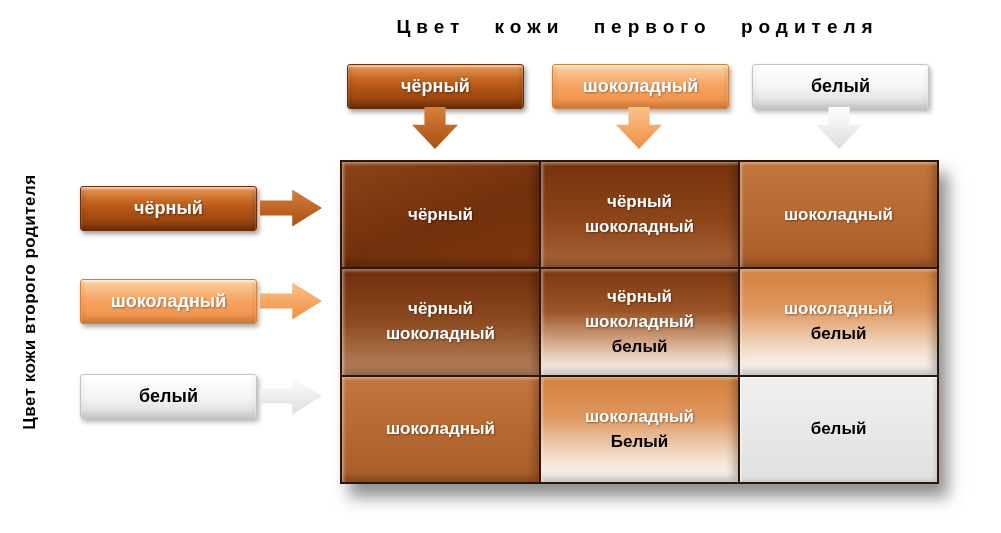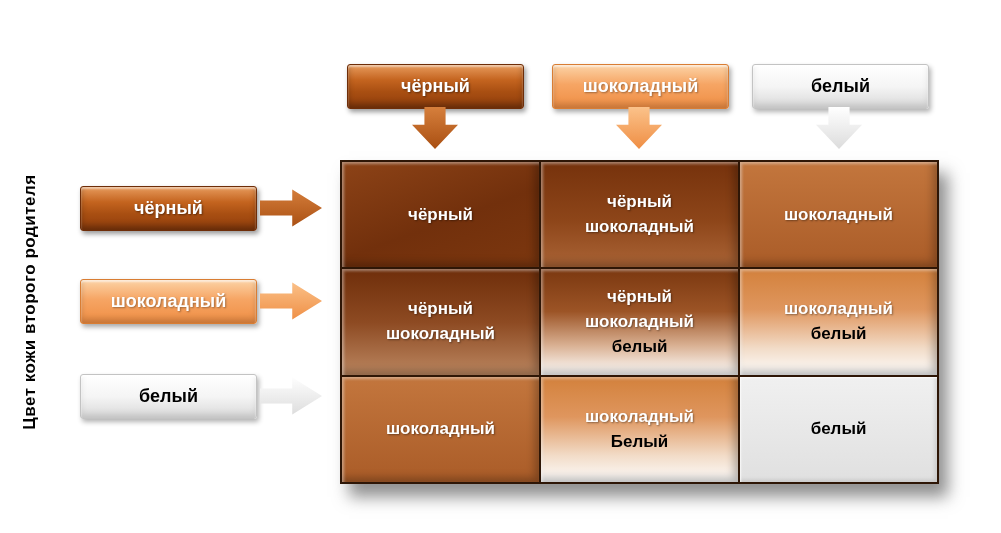--- a/index.html
+++ b/index.html
@@ -73,20 +73,21 @@
   .c-chocwh      {background:linear-gradient(180deg,#d3813c 0%,#df965e 38%,#f2dcc8 75%,#fdfdfd 100%);}
   .c-white       {background:linear-gradient(180deg,#f0f0f0 0%,#e0e0e0 100%);color:#000;text-shadow:none;
                   box-shadow:inset 1px 1px 2px rgba(255,255,255,.9),inset -2px -2px 4px rgba(0,0,0,.12);}
   .t-black{color:#000;text-shadow:none;}
 </style>
 </head>
 <body>
 
 <div class="stage">
 
+  <div class="top-title">Цвет кожи первого родителя</div>
   <div class="left-title">Цвет кожи второго родителя</div>
 
   <div class="btn btn-dark" style="left:347px;top:64px">
     <span>чёрный</span>
   </div>
   <div class="btn btn-choc" style="left:552px;top:64px">
     <span>шоколадный</span>
   </div>
   <div class="btn btn-white" style="left:752px;top:64px">
     <span>белый</span>

